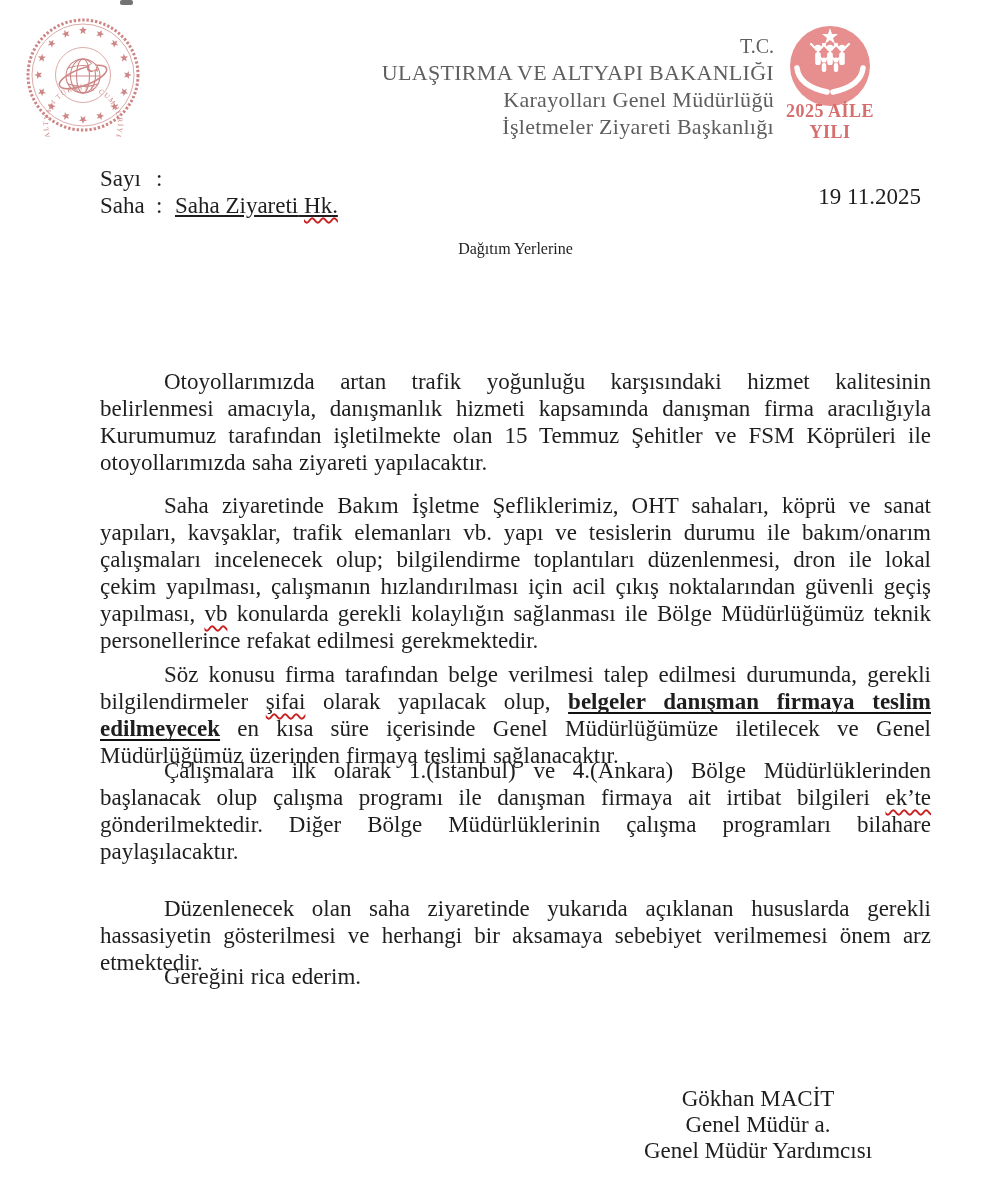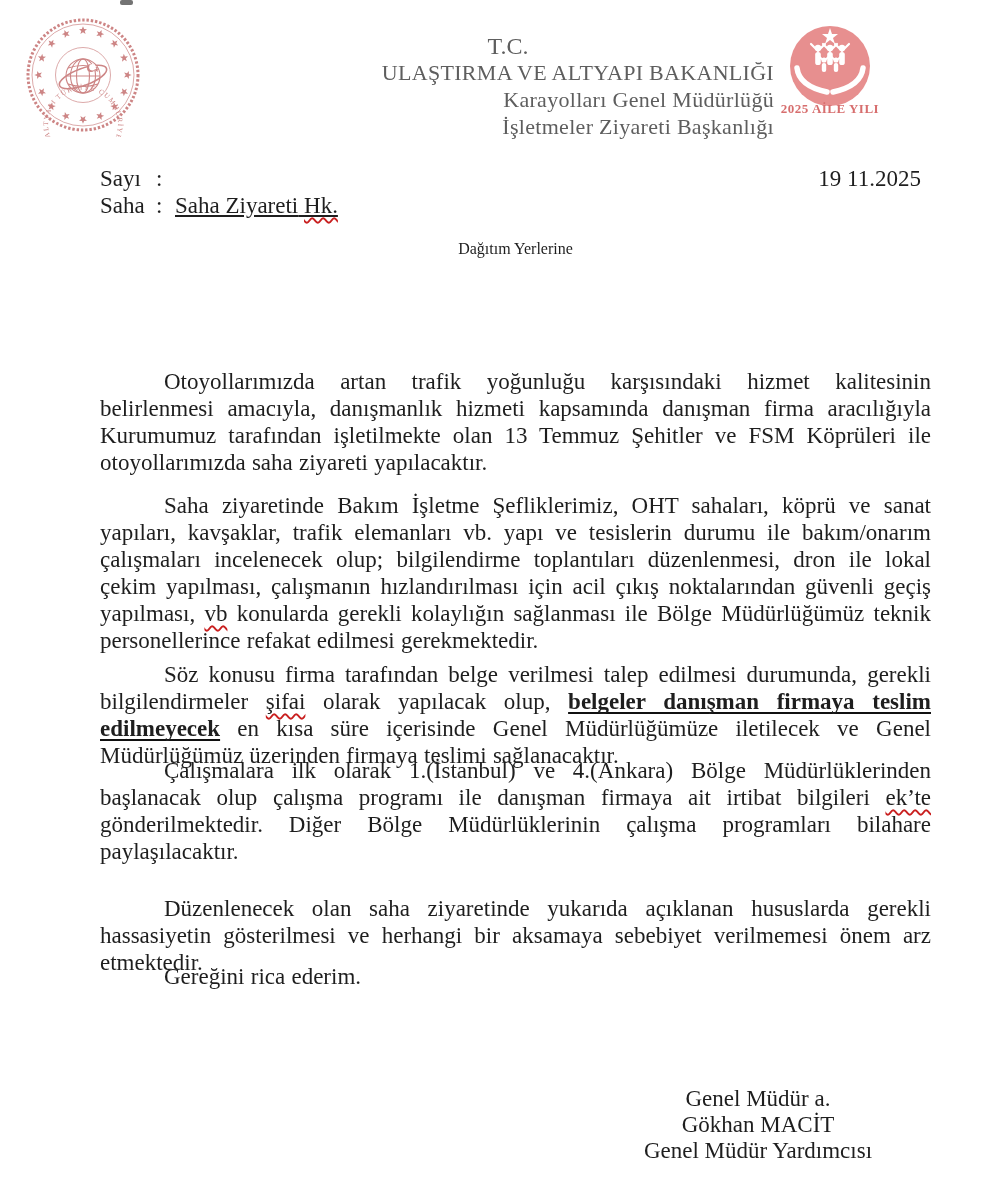--- a/index.html
+++ b/index.html
@@ -6,37 +6,37 @@
   #page{
     position:relative; width:984px; height:1177px; background:#ffffff;
     font-family:"Liberation Serif","DejaVu Serif",serif; color:#1e1e1e;
     overflow:hidden;
   }
   
   .hdr-center{
     position:absolute; left:242px; top:34px; width:532px;
     text-align:center; color:#5e5e5e;
   }
-  .hdr-tc{font-size:24px; line-height:25px;}
+  .hdr-tc{font-size:20px; line-height:25px;text-align:right;}
   .hdr-line{font-size:22px; line-height:27px; letter-spacing:0.3px;text-align:right;}
   .seal-wrap{position:absolute; left:21px; top:13px; width:124px; height:124px;}
   .aile-wrap{position:absolute; left:784px; top:22px; width:92px; height:92px;}
   .aile-caption{
     position:absolute; left:772px; top:101px; width:116px; text-align:center;
-    font-size:13px; font-weight:bold; color:#d76e6e; letter-spacing:0.5px;
+    font-size:18px; font-weight:bold; color:#d76e6e; letter-spacing:0.5px;
   }
   .kgm-wrap{position:absolute; left:892px; top:23px; width:90px; height:90px;}
   .speck{position:absolute; left:120px; top:0; width:13px; height:5px;
     background:#5a5a5a; border-radius:2px; opacity:.85;}
   
   .meta-row{position:absolute; left:0; width:904px; height:27px; font-size:23px;}
   .meta-label{position:absolute; left:100px;}
   .meta-colon{position:absolute; left:156px;}
   .meta-value{position:absolute; left:175px; white-space:nowrap;text-decoration:underline;}
-  .date{position:absolute; top:166px; right:63px; font-size:23px;}
+  .date{position:absolute; top:184px; right:63px; font-size:23px;}
   
   .recipient{
     position:absolute; left:100px; top:240px; width:831px;
     text-align:center; font-size:16px;
   }
   .para{
     position:absolute; left:100px; width:831px; margin:0;
     font-size:23px; line-height:27px; text-align:justify;
     text-indent:64px; word-spacing:0.5px;
   }
@@ -161,31 +161,31 @@
   <div class="date">19 11.2025</div>
   <div class="meta-row" style="top:193px">
     <span class="meta-label">Saha</span>
     <span class="meta-colon">:</span>
     <span class="meta-value"><span>Saha Ziyareti</span>
       <span class="misspell">Hk.</span></span>
   </div>
 
   <div class="recipient">Dağıtım Yerlerine</div>
 
-  <p class="para" style="top:368px">Otoyollarımızda artan trafik yoğunluğu karşısındaki hizmet kalitesinin belirlenmesi amacıyla, danışmanlık hizmeti kapsamında danışman firma aracılığıyla Kurumumuz tarafından işletilmekte olan 13 Temmuz Şehitler ve FSM Köprüleri ile otoyollarımızda saha ziyareti yapılacaktır.</p>
+  <p class="para" style="top:368px">Otoyollarımızda artan trafik yoğunluğu karşısındaki hizmet kalitesinin belirlenmesi amacıyla, danışmanlık hizmeti kapsamında danışman firma aracılığıyla Kurumumuz tarafından işletilmekte olan 15 Temmuz Şehitler ve FSM Köprüleri ile otoyollarımızda saha ziyareti yapılacaktır.</p>
 
   <p class="para" style="top:492px"><span>Saha ziyaretinde Bakım İşletme Şefliklerimiz, OHT sahaları, köprü ve sanat yapıları, kavşaklar, trafik elemanları vb. yapı ve tesislerin durumu ile bakım/onarım çalışmaları incelenecek olup; bilgilendirme toplantıları düzenlenmesi, dron ile lokal çekim yapılması, çalışmanın hızlandırılması için acil çıkış noktalarından güvenli geçiş yapılması, </span><span class="misspell">vb</span><span> konularda gerekli kolaylığın sağlanması ile Bölge Müdürlüğümüz teknik personellerince refakat edilmesi gerekmektedir.</span></p>
 
   <p class="para" style="top:661px"><span>Söz konusu firma tarafından belge verilmesi talep edilmesi durumunda, gerekli bilgilendirmeler </span><span class="misspell">şifai</span><span> olarak yapılacak olup, </span><span class="bold-underline">belgeler danışman firmaya teslim edilmeyecek</span><span> en kısa süre içerisinde Genel Müdürlüğümüze iletilecek ve Genel Müdürlüğümüz üzerinden firmaya teslimi sağlanacaktır.</span></p>
 
   <p class="para" style="top:757px"><span>Çalışmalara ilk olarak 1.(İstanbul) ve 4.(Ankara) Bölge Müdürlüklerinden başlanacak olup çalışma programı ile danışman firmaya ait irtibat bilgileri </span><span class="misspell">ek’te</span><span> gönderilmektedir. Diğer Bölge Müdürlüklerinin çalışma programları bilahare paylaşılacaktır.</span></p>
 
   <p class="para" style="top:895px">Düzenlenecek olan saha ziyaretinde yukarıda açıklanan hususlarda gerekli hassasiyetin gösterilmesi ve herhangi bir aksamaya sebebiyet verilmemesi önem arz etmektedir.</p>
 
   <p class="para nojust" style="top:963px">Gereğini rica ederim.</p>
 
   <div class="signature">
+    <div>Gökhan MACİT</div>
     <div>Genel Müdür a.</div>
-    <div>Gökhan MACİT</div>
     <div>Genel Müdür Yardımcısı</div>
   </div>
 
 </div>
 
 </body></html>

